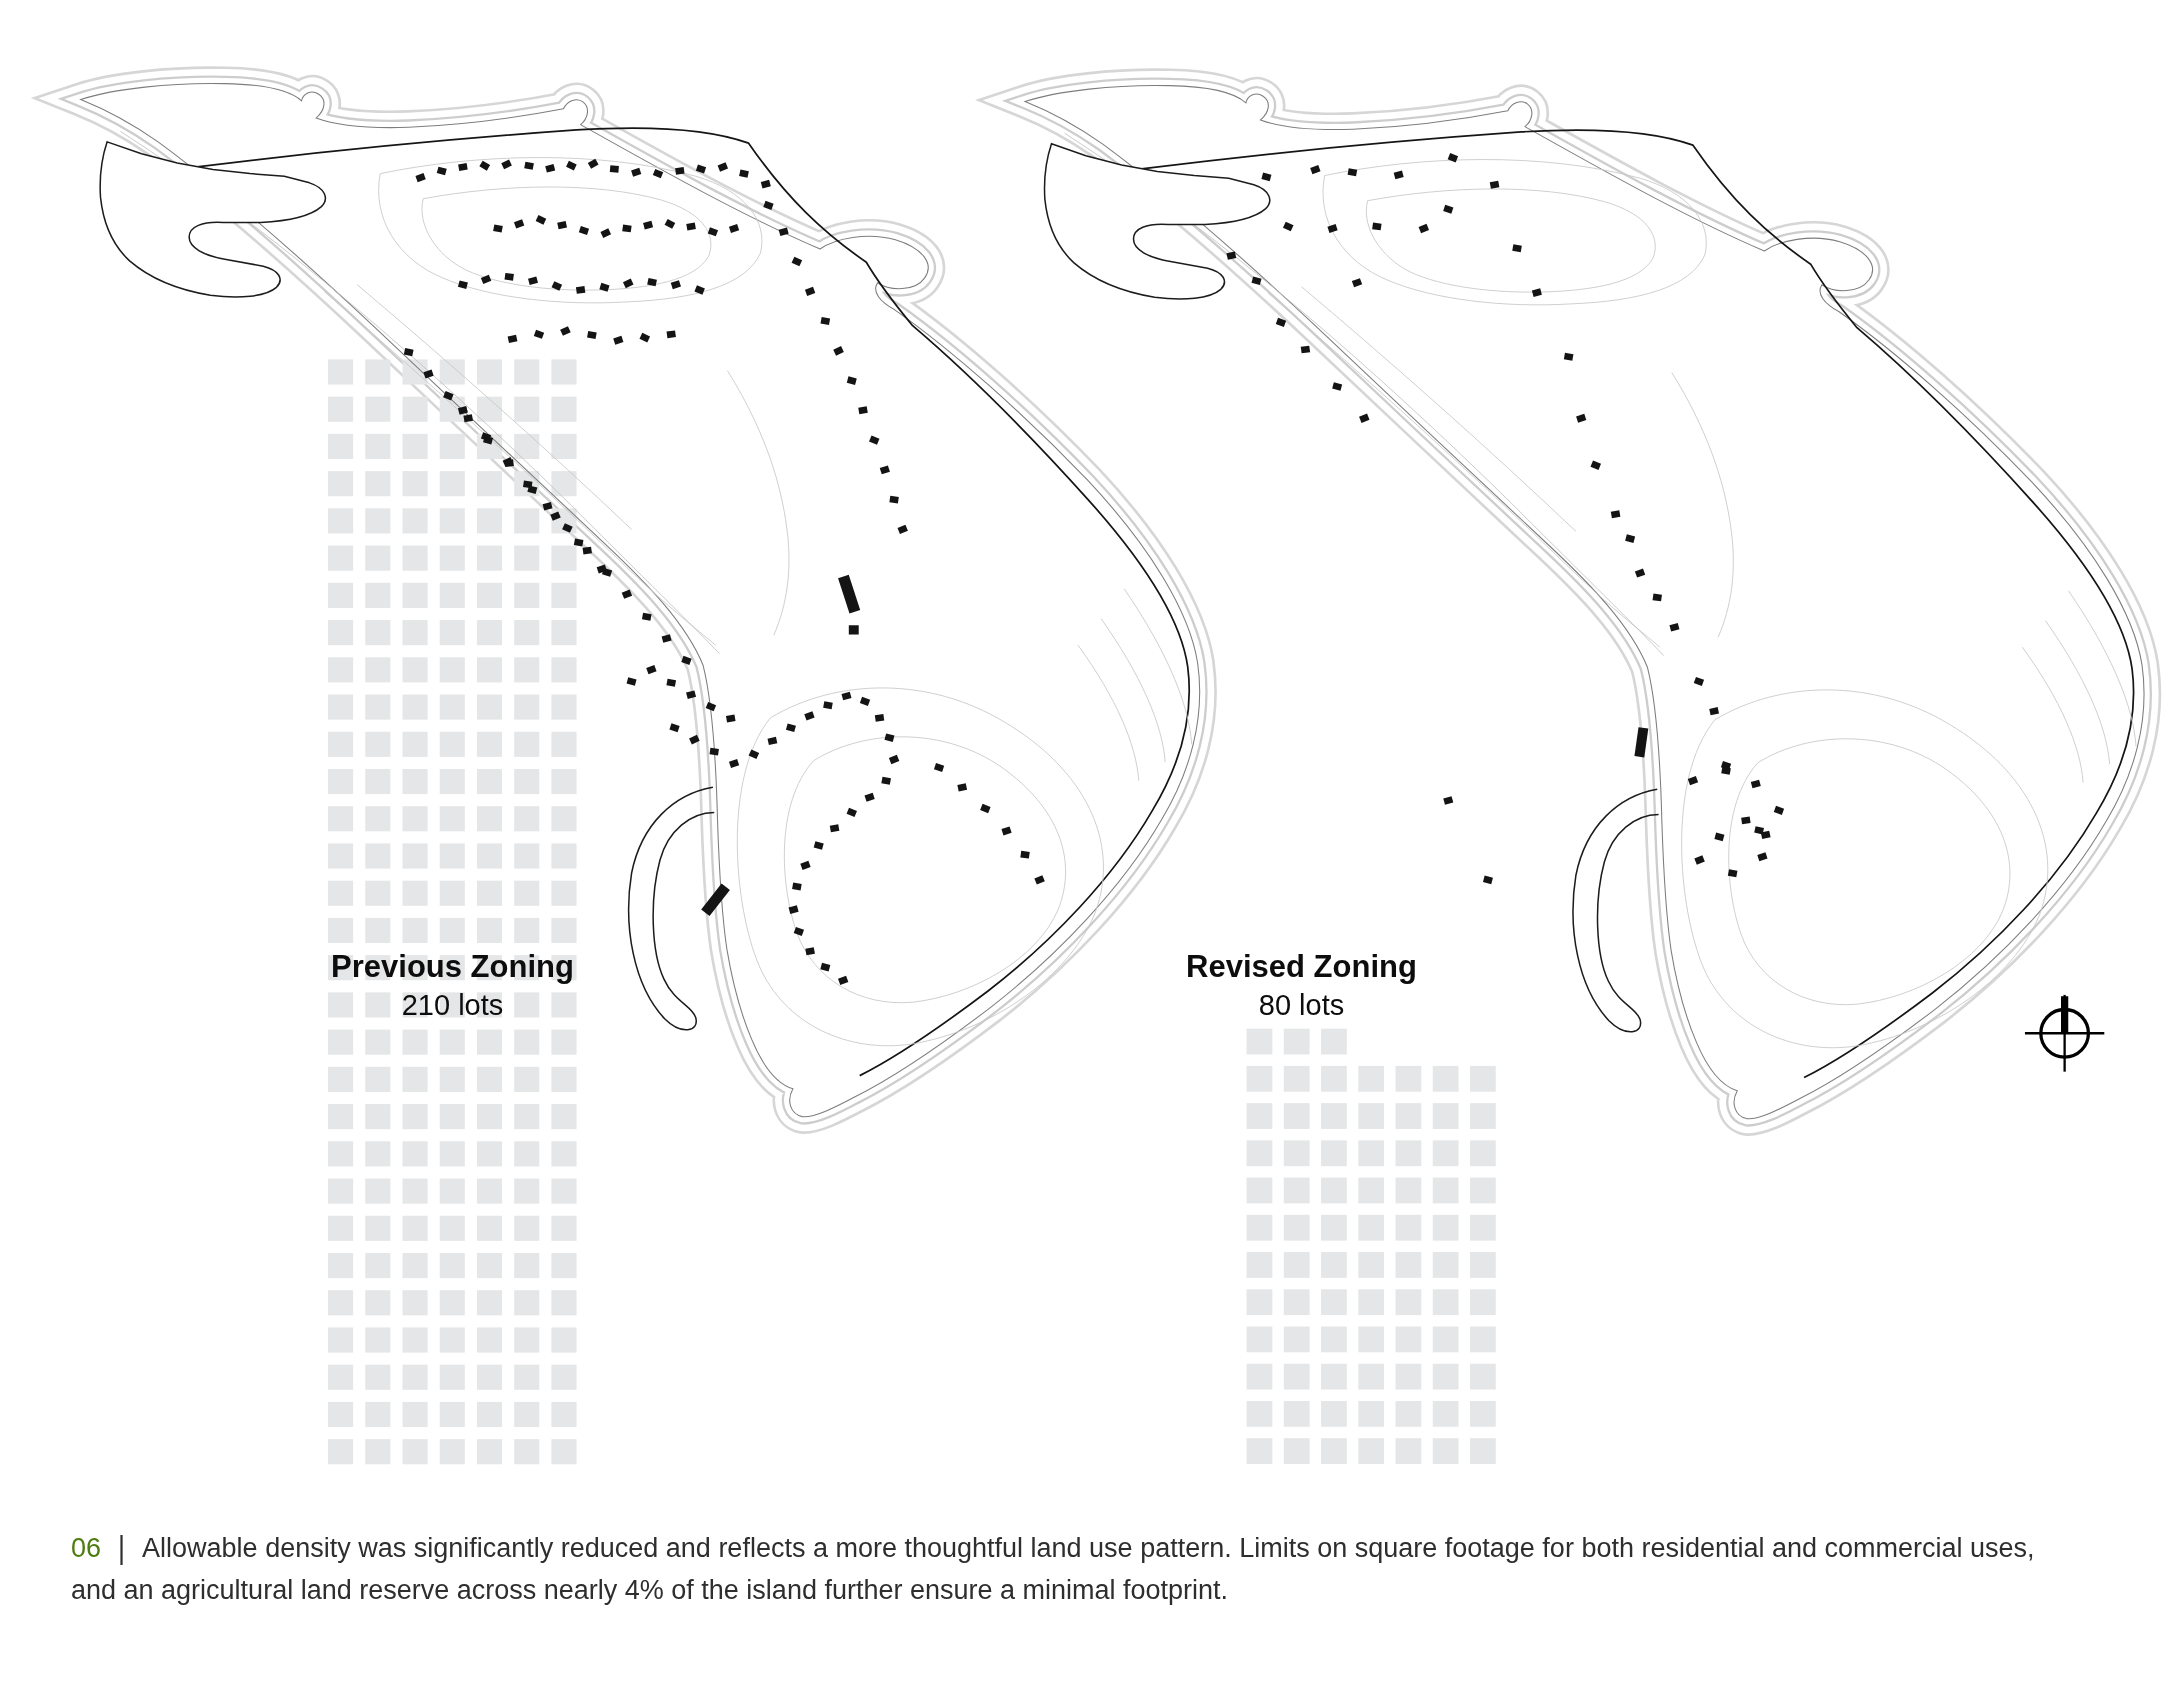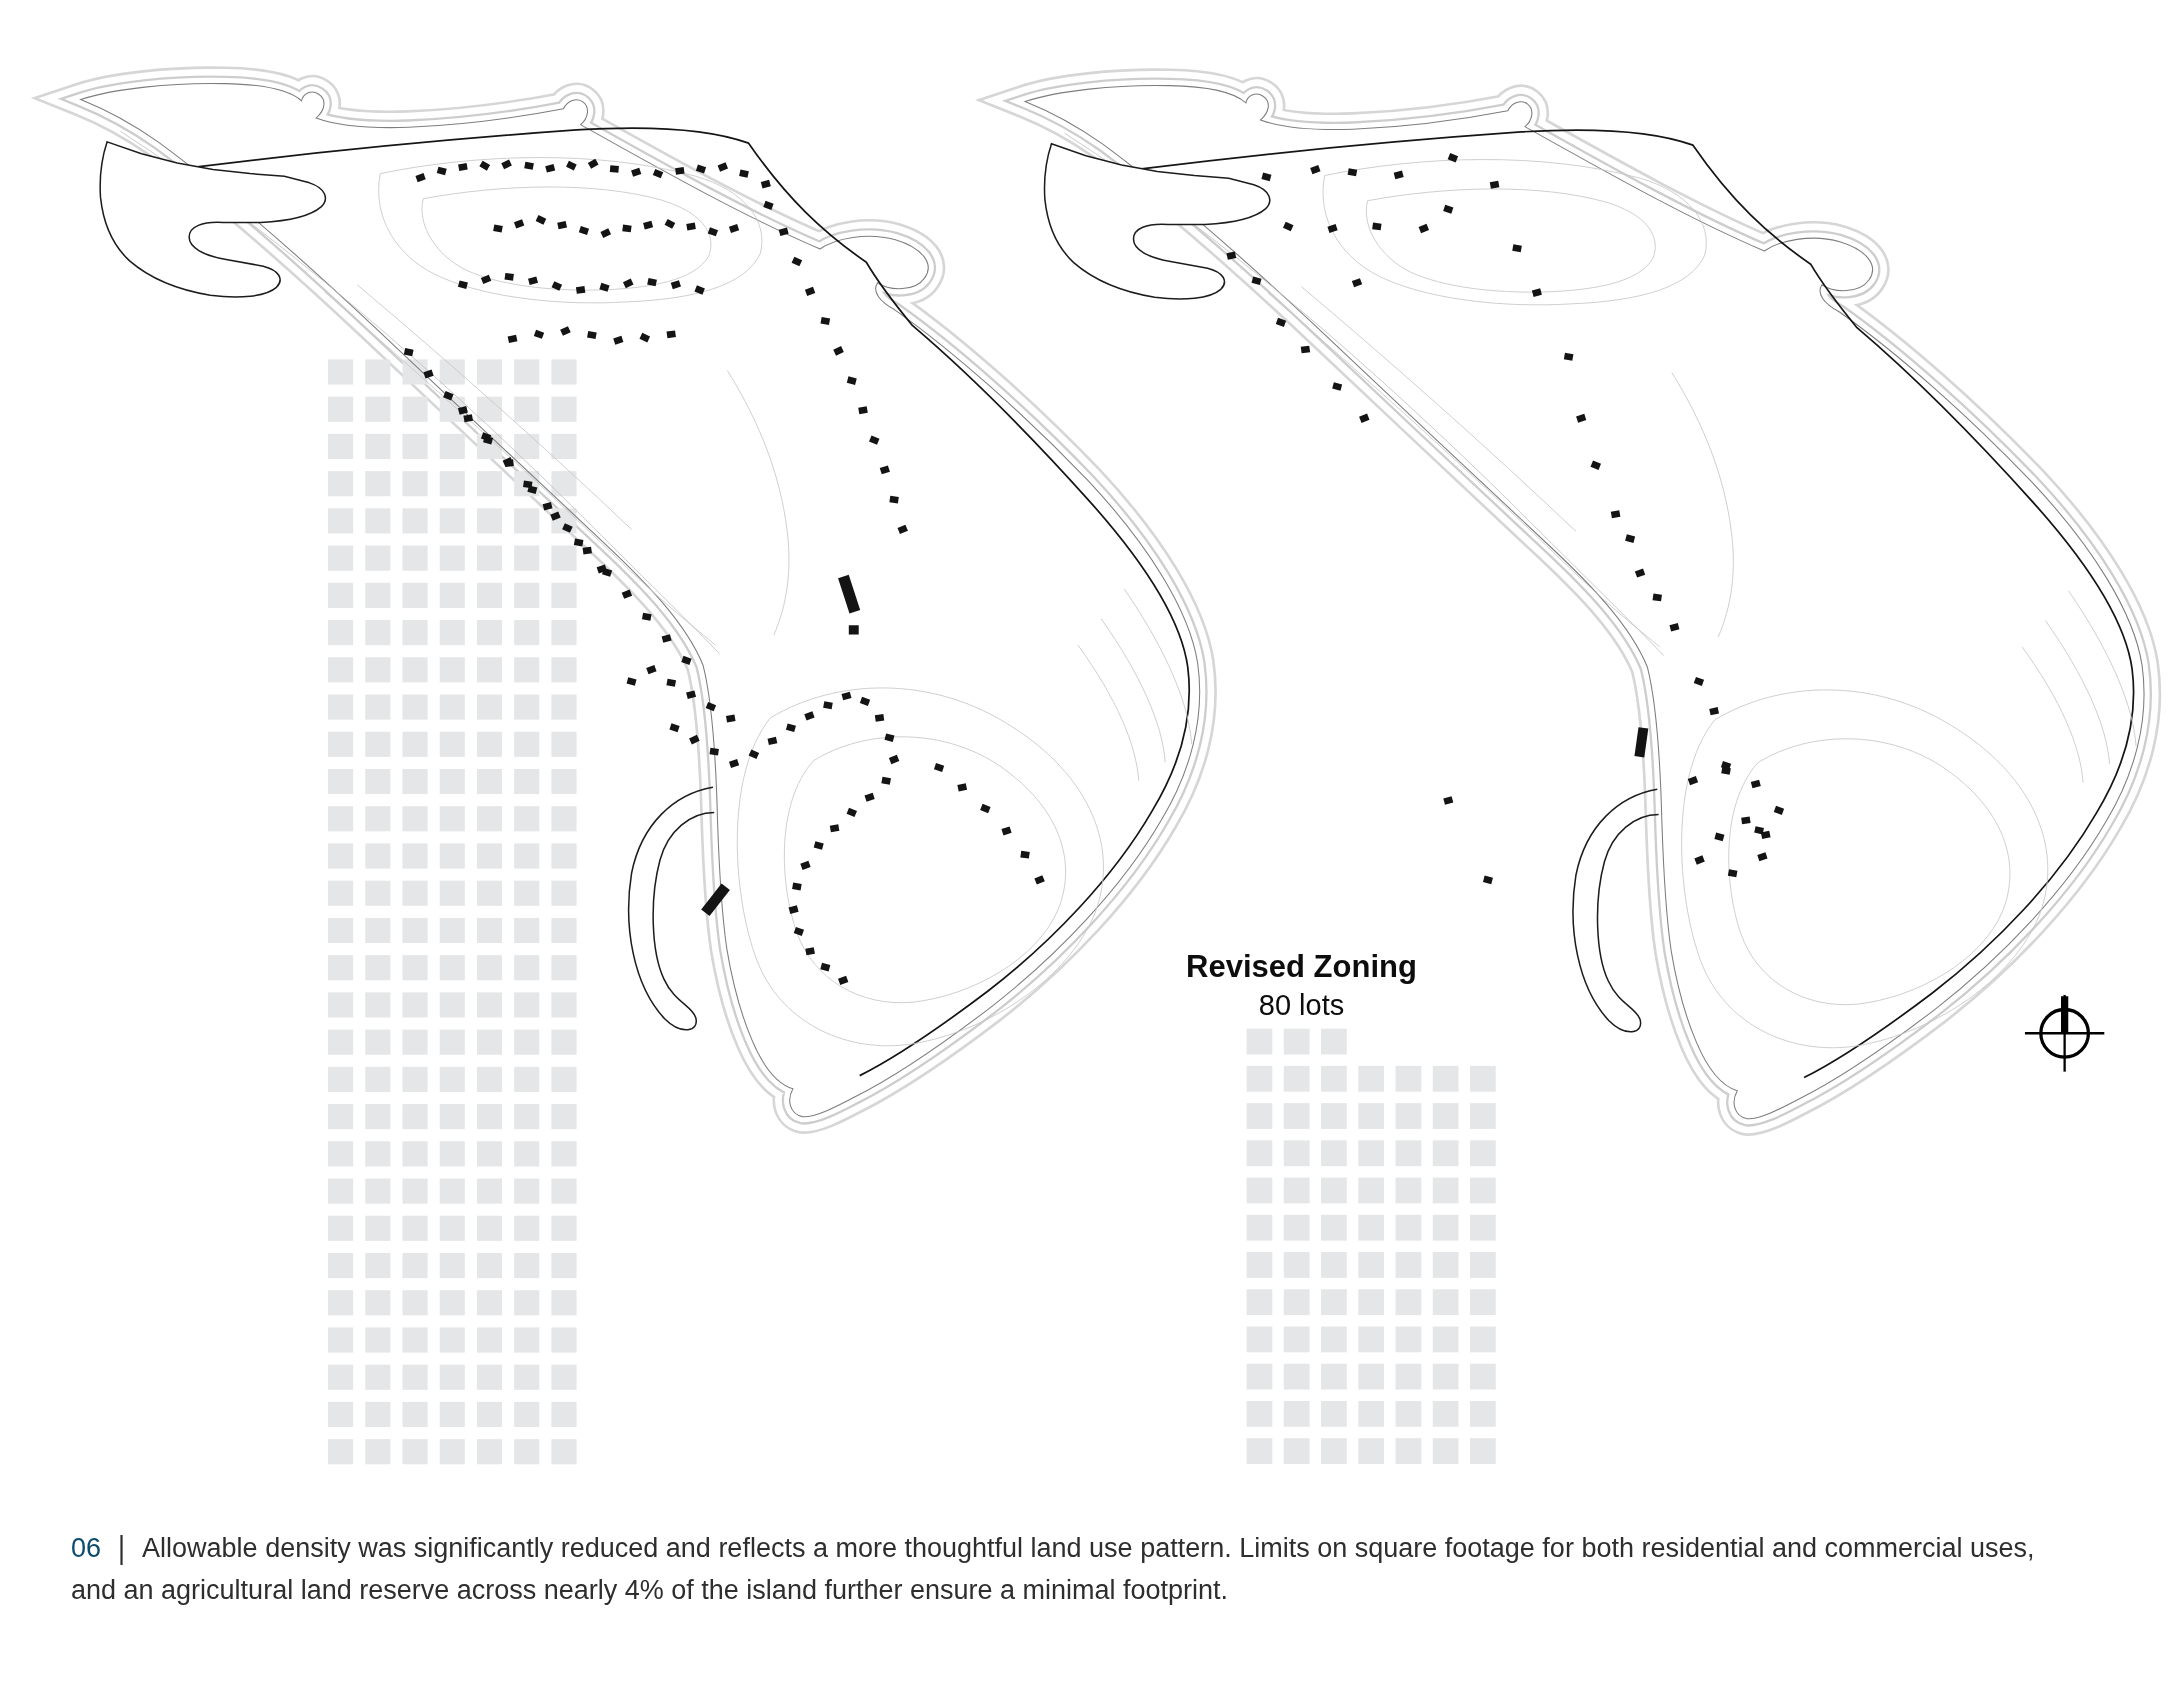--- a/index.html
+++ b/index.html
@@ -4,21 +4,21 @@
 <style>
   html,body{margin:0;padding:0;background:#ffffff;}
   .page{position:relative;width:2183px;height:1687px;background:#ffffff;overflow:hidden;
         font-family:"Liberation Sans", sans-serif;}
   .map-svg{position:absolute;left:0;top:0;}
   .panel-label{position:absolute;width:397px;text-align:center;color:#0d0d0d;line-height:1.0;}
   .panel-label .zone{font-size:31px;font-weight:bold;letter-spacing:0px;display:block;}
   .panel-label .lots{font-size:29px;font-weight:normal;display:block;margin-top:8.6px;}
   .caption{position:absolute;left:71px;top:1527px;width:2064px;font-size:27px;line-height:1.57;
            color:#2e2e2e;font-weight:normal;}
-  .caption .num{color:#0c4a6e;}
+  .caption .num{color:#4d7c0f;}
   .caption .divider{display:inline-block;margin:0 17px;color:#2e2e2e;font-weight:300;transform:scaleY(1.15);}
 </style>
 </head>
 <body>
 
 <div class="page">
 
   <svg class="map-svg" width="2183" height="1687" viewBox="0 0 3301 2550">
     <defs>
       <path id="coastPath" d="M122,150 C170,134 260,124 340,126 C400,127 438,136 456,152
@@ -553,20 +553,24 @@
       </g>
 
     <g id="compassGroup">
       <circle id="cCircle" fill="none" stroke="#000" stroke-width="5" cx="3122" cy="1562" r="36"></circle>
       <line id="cH" stroke="#000" stroke-width="4" x1="3062" x2="3182" y1="1562" y2="1562"></line>
       <line id="cV" stroke="#000" stroke-width="3.5" x1="3122" x2="3122" y1="1504" y2="1620"></line>
       <rect id="cN" fill="#000" x="3116.5" y="1506" width="11" height="56"></rect>
     </g>
   </svg>
 
+  <div class="panel-label" id="labelPrev" style="left: 254px; top: 951px;">
+    <span class="zone">Previous Zoning</span>
+    <span class="lots">210 lots</span>
+  </div>
 
   <div class="panel-label" id="labelRev" style="left: 1103px; top: 951px;">
     <span class="zone">Revised Zoning</span>
     <span class="lots">80 lots</span>
   </div>
 
   <div class="caption">
     <span class="num">06</span><span class="divider">|</span><span>Allowable density was significantly reduced and reflects a more thoughtful land use pattern. Limits on square footage for both residential and commercial uses,</span><br>
     <span>and an agricultural land reserve across nearly 4% of the island further ensure a minimal footprint.</span>
   </div>

